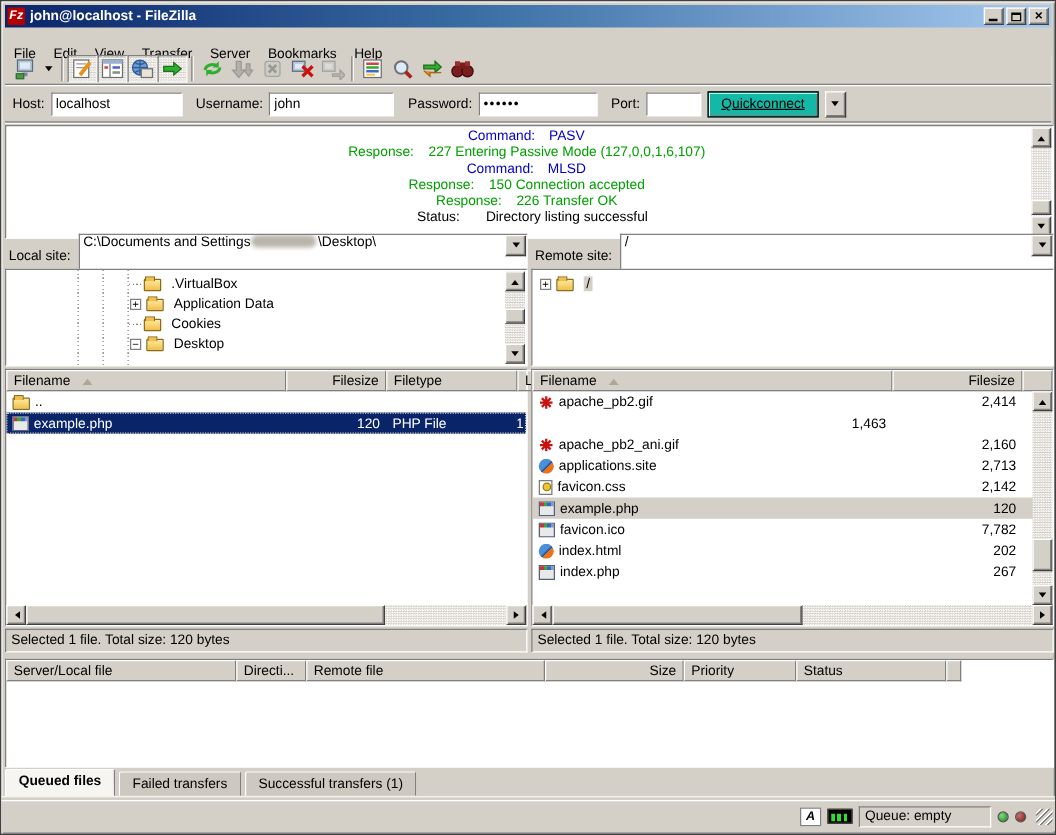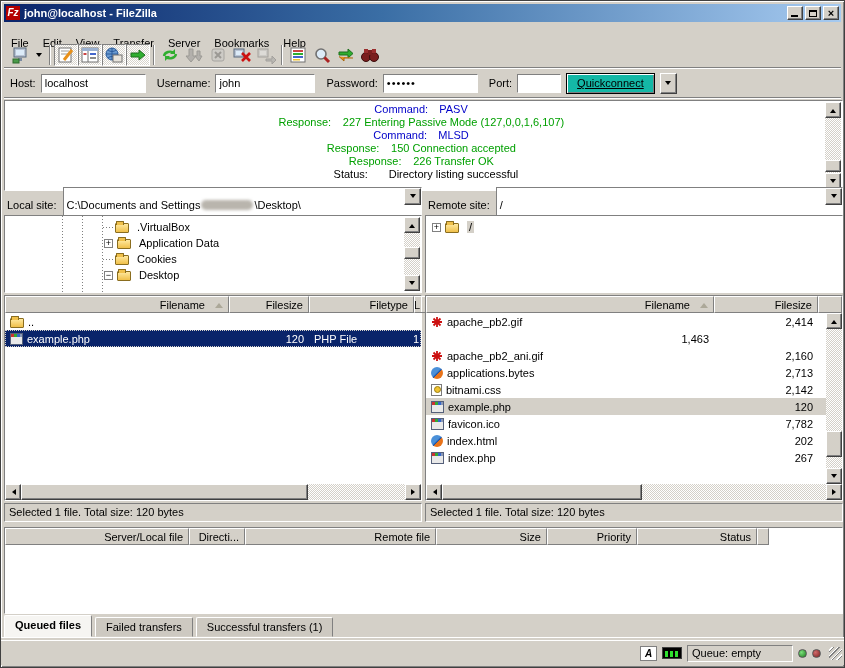--- a/index.html
+++ b/index.html
@@ -69,21 +69,21 @@
   .sthumb{position:absolute;background:#d4d0c8;border:1px solid;border-color:#fff #404040 #404040 #fff;
     box-shadow:inset -1px -1px 0 #808080;}
   .tri-up{width:0;height:0;border:3px solid transparent;border-bottom:4px solid #000;margin-bottom:2px;}
   .tri-down{width:0;height:0;border:3px solid transparent;border-top:4px solid #000;margin-top:2px;}
   .tri-left{width:0;height:0;border:3px solid transparent;border-right:4px solid #000;margin-right:2px;}
   .tri-right{width:0;height:0;border:3px solid transparent;border-left:4px solid #000;margin-left:2px;}
   
   .site-row{position:absolute;top:194px;height:19px;display:flex;align-items:center;}
   #local-site-row{left:3px;width:418px;} #remote-site-row{left:424px;width:418px;}
   .site-label{padding:0 6px 0 3px;flex:0 0 auto;}
-  .combo{flex:1;height:36px;background:#fff;position:relative;display:flex;align-items:center;
+  .combo{flex:1;height:36px;background:#fff;position:relative;display:flex;
     border:1px solid;border-color:#808080 #fff #fff #808080;padding-left:3px;white-space:nowrap;overflow:hidden;}
   .combo-btn{position:absolute;right:0;top:0;width:17px;height:17px;background:#d4d0c8;
     border:1px solid;border-color:#fff #404040 #404040 #fff;box-shadow:inset -1px -1px 0 #808080;
     display:flex;align-items:center;justify-content:center;}
   .blur-blob{display:inline-block;width:52px;height:10px;margin:0 1px;border-radius:5px;
     background:#b9b5ad;filter:blur(1.5px);vertical-align:-1px;}
   
   .treebox{position:absolute;top:214px;width:418px;height:78px;background:#fff;}
   #local-tree{left:3px;} #remote-tree{left:424px;}
   .tree-guide{position:absolute;top:0;bottom:0;width:1px;
@@ -106,21 +106,21 @@
   .ic-app{width:13px;height:12px;background:#e9e9e9;border:1px solid #55607a;}
   .ic-app::before{content:"";position:absolute;left:0;top:0;right:0;height:3px;
     background:linear-gradient(90deg,#cc3333 0 3px,#33aa33 3px 6px,#3366cc 6px 9px,#8898b8 9px 100%);}
   svg.fic{width:12px;height:12px;}
   
   .listbox{position:absolute;top:294px;width:418px;height:206px;background:#fff;display:flex;flex-direction:column;}
   #local-list{left:3px;} #remote-list{left:424px;}
   .lheader{display:grid;height:17px;background:#d4d0c8;flex:0 0 auto;}
   #local-list .lheader{grid-template-columns:224px 80px 105px 1fr;}
   #remote-list .lheader{grid-template-columns:288px 104px 1fr;}
-  .hcell{border:1px solid;border-color:#fff #808080 #808080 #fff;padding:1px 5px;display:flex;align-items:center;overflow:hidden;white-space:nowrap;justify-content:flex-end;}
+  .hcell{border:1px solid;border-color:#fff #808080 #808080 #fff;padding:1px 5px;display:flex;align-items:center;overflow:hidden;white-space:nowrap;}
   .hcell.num{justify-content:flex-end;}
   .sort-asc{width:0;height:0;border:4px solid transparent;border-bottom:5px solid #aca899;margin-left:10px;margin-top:-2px;}
   .lbody{position:relative;flex:1;overflow:hidden;}
   .lrow{display:grid;height:17px;align-items:center;white-space:nowrap;}
   #local-list .lrow{grid-template-columns:224px 80px 105px 1fr;}
   #remote-list .lrow{grid-template-columns:288px 104px 1fr;width:402px;}
   .cell{padding:0 5px;overflow:hidden;display:flex;align-items:center;}
   .cell.num{justify-content:flex-end;}
   .lrow.sel-active{background:#0a246a;color:#fff;outline:1px dotted #d4d0c8;outline-offset:-1px;}
   .lrow.sel-inactive{background:#d4d0c8;}
@@ -471,29 +471,29 @@
               <path d="M6 1v10M1 6h10M2.5 2.5l7 7M9.5 2.5l-7 7" stroke="#cc1111" stroke-width="1.8" fill="none"></path>
             </svg>
             <span>apache_pb2_ani.gif</span>
           </span>
         <span class="cell num">2,160</span>
           <span class="cell"></span>
       </div>
       <div class="lrow">
         <span class="cell">
             <span class="fic ic-html"></span>
-            <span>applications.bytes</span>
+            <span>applications.site</span>
           </span>
         <span class="cell num">2,713</span>
           <span class="cell"></span>
       </div>
       <div class="lrow">
         <span class="cell">
             <span class="fic ic-css"></span>
-            <span>bitnami.css</span>
+            <span>favicon.css</span>
           </span>
         <span class="cell num">2,142</span>
           <span class="cell"></span>
       </div>
       <div class="lrow sel-inactive">
         <span class="cell">
             <span class="fic ic-app"></span>
             <span>example.php</span>
           </span>
         <span class="cell num">120</span>

